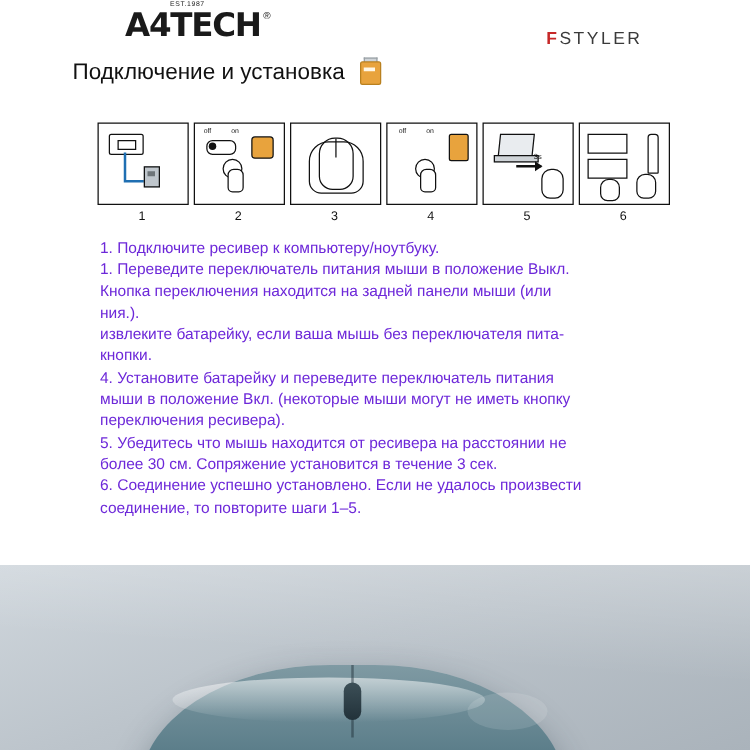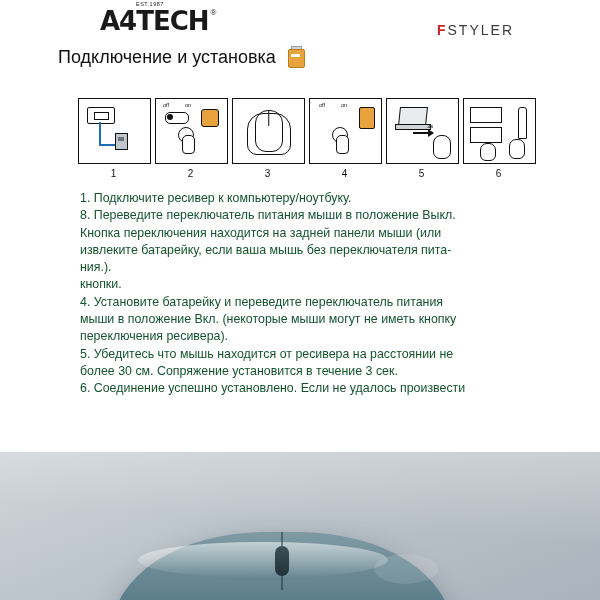--- a/index.html
+++ b/index.html
@@ -431,21 +431,21 @@
   }
 
   
   .instructions {
     position: absolute;
     left: 80px;
     top: 190px;
     width: 440px;
     font-size: 12.4px;
     line-height: 17.3px;
-    color: #14532d;
+    color: #6d28d9;
   }
   .instructions p {
     margin: 0;
   }
 
   
   .photo {
     position: absolute;
     left: 0;
     top: 452px;
@@ -615,31 +615,32 @@
         <span class="s6-mouse"></span>
         <span class="s6-mouse2"></span>
       </div>
       <div class="num">6</div>
     </div>
 
   </div>
 
   <div class="instructions">
     <p>1. Подключите ресивер к компьютеру/ноутбуку.</p>
-    <p>8. Переведите переключатель питания мыши в положение Выкл.</p>
+    <p>1. Переведите переключатель питания мыши в положение Выкл.</p>
     <p>Кнопка переключения находится на задней панели мыши (или</p>
+    <p>ния.).</p>
     <p>извлеките батарейку, если ваша мышь без переключателя пита-</p>
-    <p>ния.).</p>
     <p>кнопки.</p>
     <p>4. Установите батарейку и переведите переключатель питания</p>
     <p>мыши в положение Вкл. (некоторые мыши могут не иметь кнопку</p>
     <p>переключения ресивера).</p>
     <p>5. Убедитесь что мышь находится от ресивера на расстоянии не</p>
     <p>более 30 см. Сопряжение установится в течение 3 сек.</p>
     <p>6. Соединение успешно установлено. Если не удалось произвести</p>
+    <p>соединение, то повторите шаги 1–5.</p>
   </div>
 
   <div class="photo">
     <div class="sheen"></div>
     <div class="mouse-photo">
       <div class="hl"></div>
       <div class="split"></div>
       <div class="wheel"></div>
       <div class="side"></div>
     </div>

